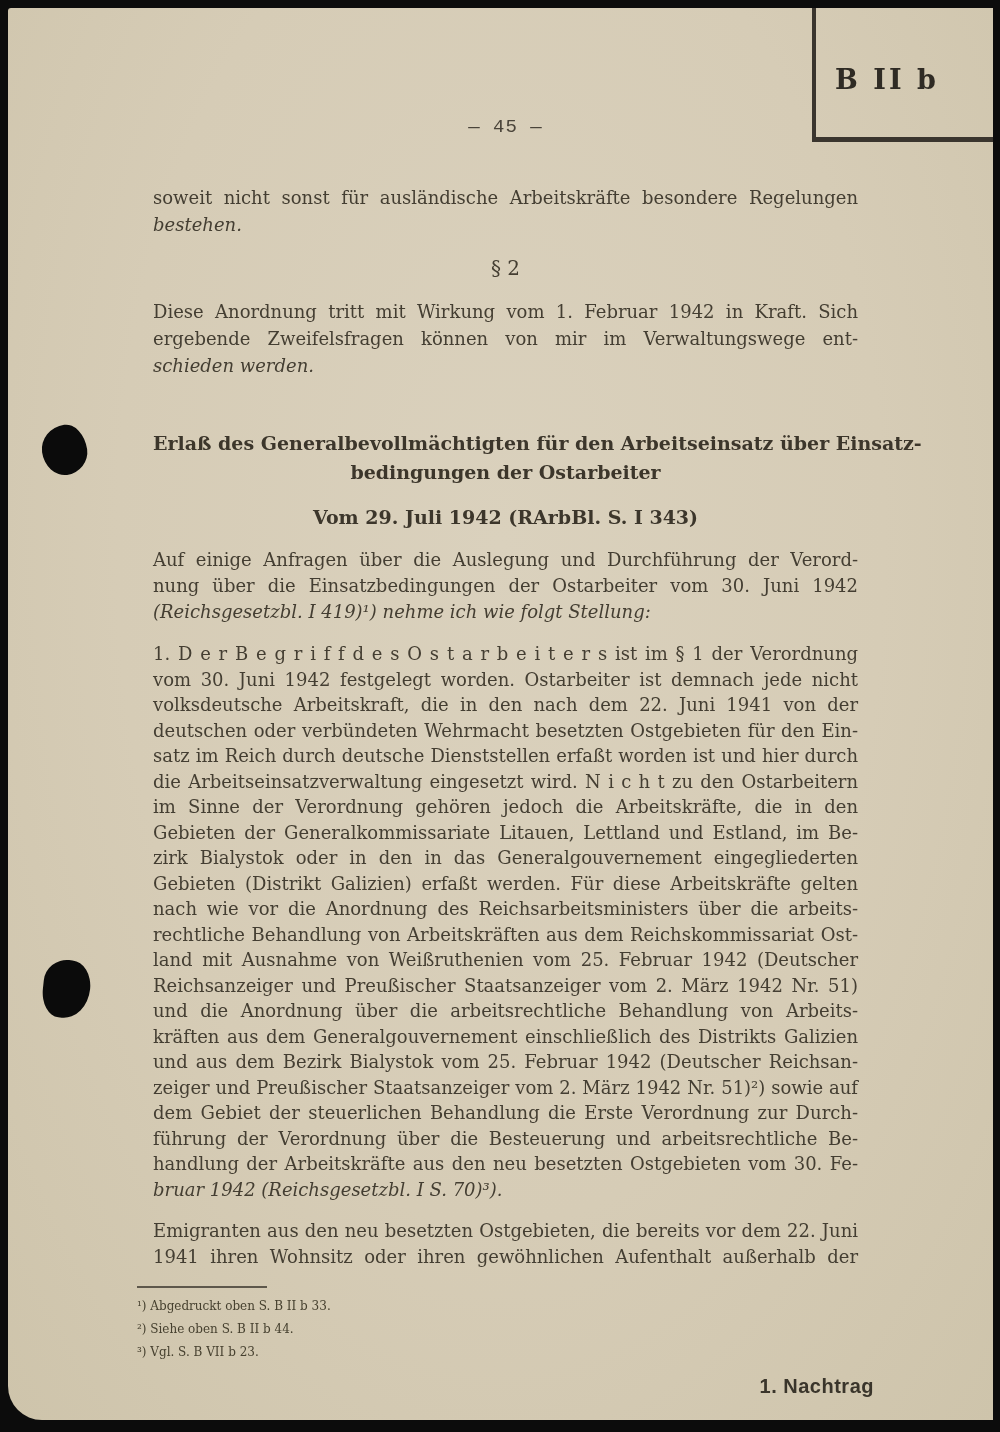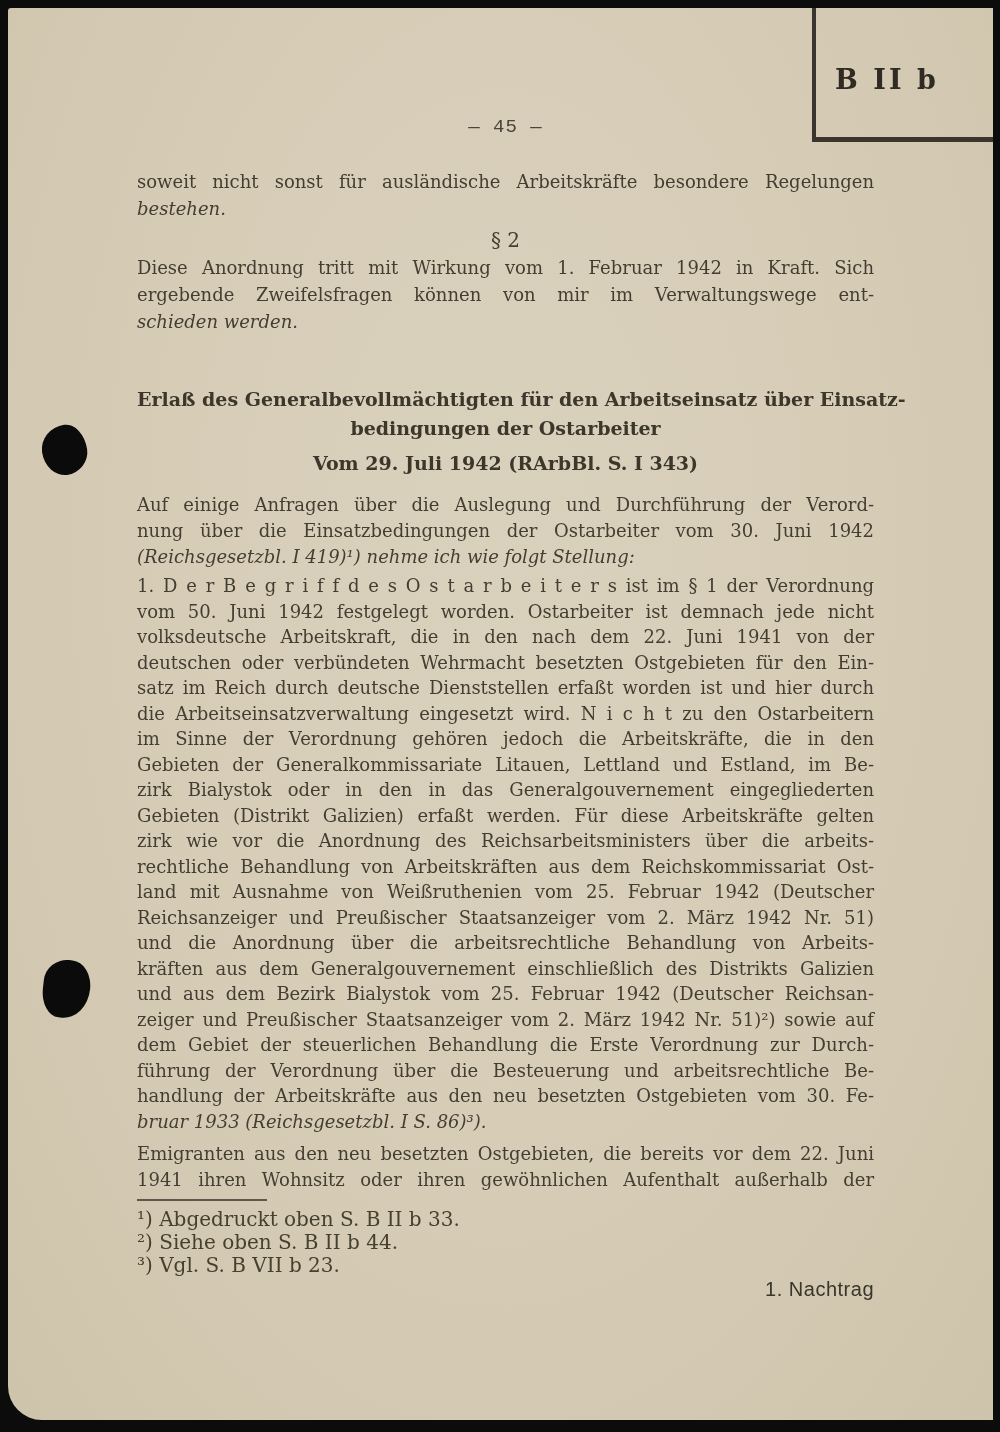--- a/index.html
+++ b/index.html
@@ -64,21 +64,21 @@
     border-radius: 53% 47% 58% 42% / 42% 50% 58% 50%;
     transform: rotate(6deg);
   }
   
   .text-col {
     position: absolute;
     left: 129px; top: 160px; width: 737px;
     font-size: 18px;
     color: #443e32;
   }
-  .block { margin: 0; }
+  .block { margin: 16px; }
   .para { line-height: 27px; }
   .para .line {
     text-align: justify;
     text-align-last: justify;
     white-space: nowrap;
   }
   .para .line.flush { text-align-last: left; font-style: italic; }
   .center { margin-top: 4px; line-height: 28px; }
   .center .line {
     text-align: center; text-align-last: center;
@@ -100,28 +100,29 @@
   .text-col > :nth-child(7) { margin-top: 3px;  line-height: 25.5px; }
   .text-col > :nth-child(8) { margin-top: 7px;  line-height: 26px; }
   .fn-rule {
     margin-top: 6px;
     width: 130px; height: 0;
     border-top: 2px solid #5d574b;
   }
   .footnotes { margin-top: 7px; }
   .footnote {
     line-height: 23px;
-    font-size: 20px;
+    font-size: 12px;
     white-space: nowrap;
     color: #46402f;
   }
   .nachtrag {
+    margin-top: 10px;
     text-align: right;
     font-family: "Liberation Sans", sans-serif;
-    font-weight: normal;
+    font-weight: bold;
     font-size: 20px;
     line-height: 24px;
     color: #3a352b;
     letter-spacing: 0.5px;
   }
 </style>
 </head>
 <body>
 
 <div class="scan">
@@ -157,41 +158,41 @@
         <div class="block subheading">
           <div class="line">Vom 29. Juli 1942 (RArbBl. S. I 343)</div>
         </div>
         <div class="block para">
           <div class="line">Auf einige Anfragen über die Auslegung und Durchführung der Verord-</div>
           <div class="line">nung über die Einsatzbedingungen der Ostarbeiter vom 30. Juni 1942</div>
           <div class="line flush">(Reichsgesetzbl. I 419)¹) nehme ich wie folgt Stellung:</div>
         </div>
         <div class="block para">
           <div class="line">1. D e r B e g r i f f d e s O s t a r b e i t e r s ist im § 1 der Verordnung</div>
-          <div class="line">vom 50. Juni 1942 festgelegt worden. Ostarbeiter ist demnach jede nicht</div>
+          <div class="line">vom 30. Juni 1942 festgelegt worden. Ostarbeiter ist demnach jede nicht</div>
           <div class="line">volksdeutsche Arbeitskraft, die in den nach dem 22. Juni 1941 von der</div>
           <div class="line">deutschen oder verbündeten Wehrmacht besetzten Ostgebieten für den Ein-</div>
           <div class="line">satz im Reich durch deutsche Dienststellen erfaßt worden ist und hier durch</div>
           <div class="line">die Arbeitseinsatzverwaltung eingesetzt wird. N i c h t zu den Ostarbeitern</div>
           <div class="line">im Sinne der Verordnung gehören jedoch die Arbeitskräfte, die in den</div>
           <div class="line">Gebieten der Generalkommissariate Litauen, Lettland und Estland, im Be-</div>
           <div class="line">zirk Bialystok oder in den in das Generalgouvernement eingegliederten</div>
           <div class="line">Gebieten (Distrikt Galizien) erfaßt werden. Für diese Arbeitskräfte gelten</div>
-          <div class="line">zirk wie vor die Anordnung des Reichsarbeitsministers über die arbeits-</div>
+          <div class="line">nach wie vor die Anordnung des Reichsarbeitsministers über die arbeits-</div>
           <div class="line">rechtliche Behandlung von Arbeitskräften aus dem Reichskommissariat Ost-</div>
           <div class="line">land mit Ausnahme von Weißruthenien vom 25. Februar 1942 (Deutscher</div>
           <div class="line">Reichsanzeiger und Preußischer Staatsanzeiger vom 2. März 1942 Nr. 51)</div>
           <div class="line">und die Anordnung über die arbeitsrechtliche Behandlung von Arbeits-</div>
           <div class="line">kräften aus dem Generalgouvernement einschließlich des Distrikts Galizien</div>
           <div class="line">und aus dem Bezirk Bialystok vom 25. Februar 1942 (Deutscher Reichsan-</div>
           <div class="line">zeiger und Preußischer Staatsanzeiger vom 2. März 1942 Nr. 51)²) sowie auf</div>
           <div class="line">dem Gebiet der steuerlichen Behandlung die Erste Verordnung zur Durch-</div>
           <div class="line">führung der Verordnung über die Besteuerung und arbeitsrechtliche Be-</div>
           <div class="line">handlung der Arbeitskräfte aus den neu besetzten Ostgebieten vom 30. Fe-</div>
-          <div class="line flush">bruar 1933 (Reichsgesetzbl. I S. 86)³).</div>
+          <div class="line flush">bruar 1942 (Reichsgesetzbl. I S. 70)³).</div>
         </div>
         <div class="block para">
           <div class="line">Emigranten aus den neu besetzten Ostgebieten, die bereits vor dem 22. Juni</div>
           <div class="line">1941 ihren Wohnsitz oder ihren gewöhnlichen Aufenthalt außerhalb der</div>
         </div>
         <div class="fn-rule"></div>
       <div class="footnotes">
           <div class="footnote">¹)  Abgedruckt oben S. B II b 33.</div>
           <div class="footnote">²)  Siehe oben S. B II b 44.</div>
           <div class="footnote">³)  Vgl. S. B VII b 23.</div>

